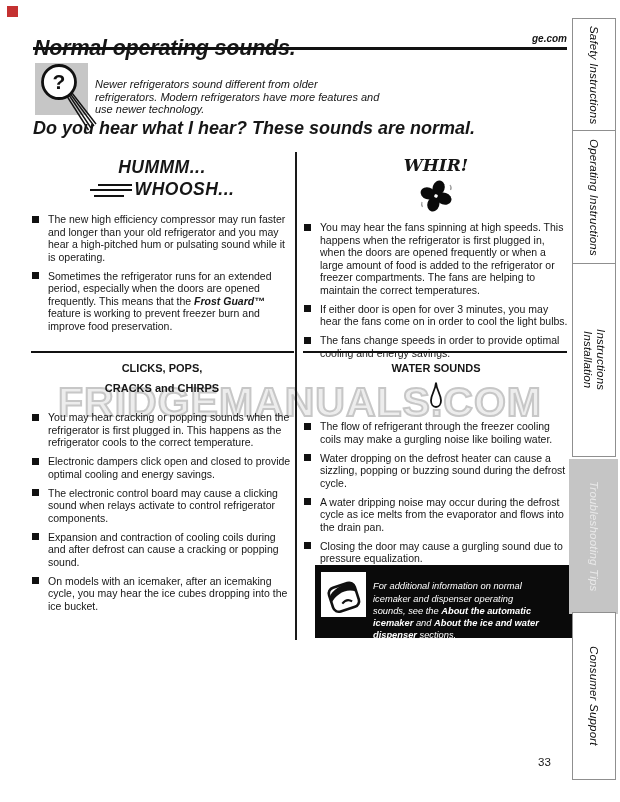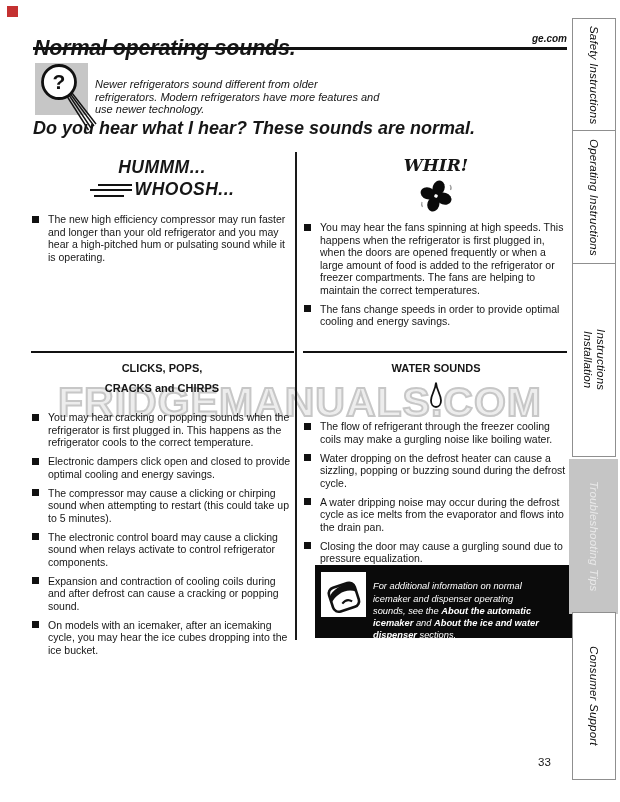--- a/index.html
+++ b/index.html
@@ -121,49 +121,50 @@
         <span class="speed-lines">
             <i></i>
             <i></i>
             <i></i>
           </span>
         <span>WHOOSH...</span>
       </span>
     </h2>
     <ul class="bullets">
         <li><span>The new high efficiency compressor may run faster and longer than your old refrigerator and you may hear a high-pitched hum or pulsating sound while it is operating.</span></li>
+        <li><span>Sometimes the refrigerator runs for an extended period, especially when the doors are opened frequently. This means that the </span><span style="font-weight: bold; font-style: italic;">Frost Guard™</span><span> feature is working to prevent freezer burn and improve food preservation.</span></li>
       </ul>
   </section>
 
   <section class="sec sec-whir">
     <h2 class="h-whir">WHIR!</h2>
     <svg class="icon-center" width="36" height="36" viewBox="0 0 36 36">
       <g transform="rotate(18 18 18)" fill="#0a0a0a">
         <ellipse cx="18" cy="9.5" rx="6" ry="7.5"></ellipse>
         <ellipse cx="26.5" cy="18" rx="7.5" ry="6"></ellipse>
         <ellipse cx="18" cy="26.5" rx="6" ry="7.5"></ellipse>
         <ellipse cx="9.5" cy="18" rx="7.5" ry="6"></ellipse>
       </g>
       <circle cx="18" cy="18" r="1.8" fill="#ffffff"></circle>
       <path d="M32,7 q2,2.5 0.5,5" stroke="#9a9a9a" stroke-width="1.2" fill="none"></path>
       <path d="M4,24 q-1,2.5 0.5,5" stroke="#9a9a9a" stroke-width="1.2" fill="none"></path>
     </svg>
     <ul class="bullets">
         <li><span>You may hear the fans spinning at high speeds. This happens when the refrigerator is first plugged in, when the doors are opened frequently or when a large amount of food is added to the refrigerator or freezer compartments. The fans are helping to maintain the correct temperatures.</span></li>
+        <li><span>If either door is open for over 3 minutes, you may hear the fans come on in order to cool the light bulbs.</span></li>
         <li><span>The fans change speeds in order to provide optimal cooling and energy savings.</span></li>
       </ul>
   </section>
 
   <section class="sec sec-clicks">
     <h2 class="h-plain pre">CLICKS, POPS,
 CRACKS and CHIRPS</h2>
     <ul class="bullets">
         <li><span>You may hear cracking or popping sounds when the refrigerator is first plugged in. This happens as the refrigerator cools to the correct temperature.</span></li>
         <li><span>Electronic dampers click open and closed to provide optimal cooling and energy savings.</span></li>
-        <li><span>The compressor may cause a clicking or chirping sound when attempting to restart (this could take up to 5 minutes).</span></li>
         <li><span>The electronic control board may cause a clicking sound when relays activate to control refrigerator components.</span></li>
         <li><span>Expansion and contraction of cooling coils during and after defrost can cause a cracking or popping sound.</span></li>
         <li><span>On models with an icemaker, after an icemaking cycle, you may hear the ice cubes dropping into the ice bucket.</span></li>
       </ul>
   </section>
 
   <section class="sec sec-water">
     <h2 class="h-plain">WATER SOUNDS</h2>
     <svg class="icon-center" width="14" height="27" viewBox="0 0 14 27">
       <path d="M7,1.5 C6.6,9 2,13.5 2,19.5 C2,23.6 4.2,26 7,26 C9.8,26 12,23.6 12,19.5 C12,13.5 7.4,9 7,1.5 Z" fill="#ffffff" stroke="#111" stroke-width="1.8"></path>

